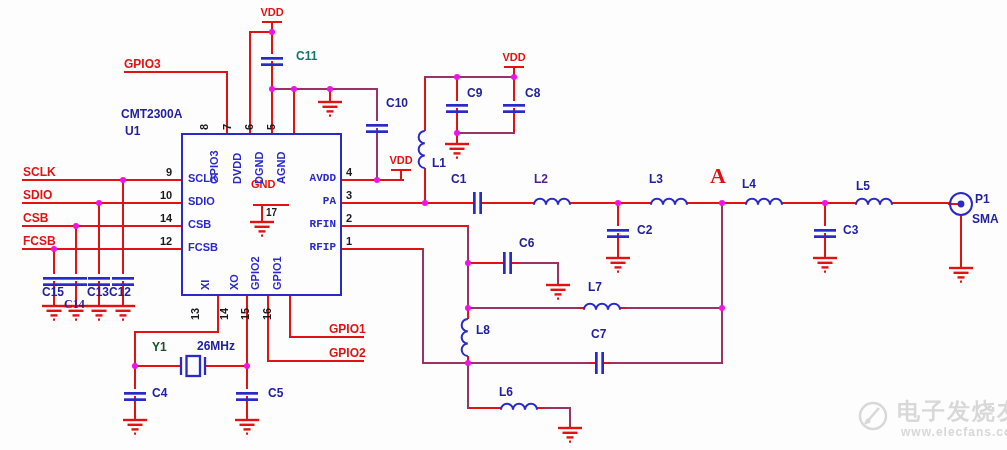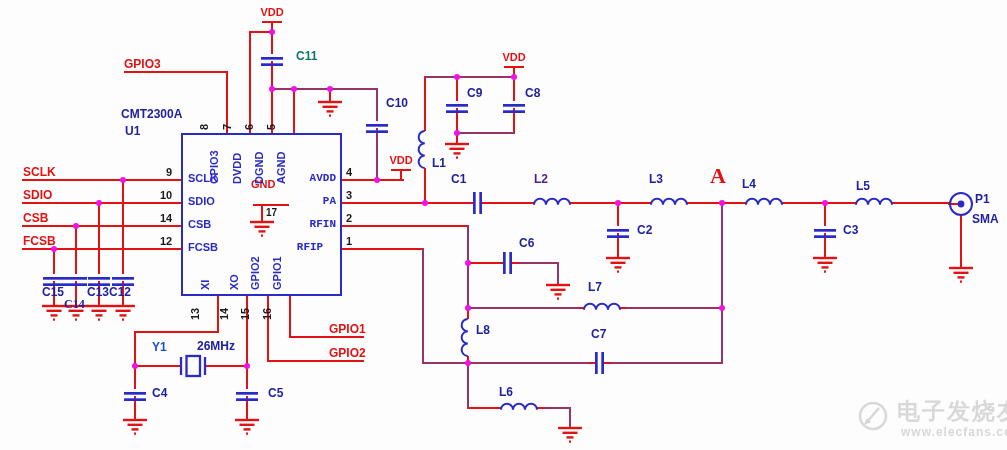--- a/index.html
+++ b/index.html
@@ -377,21 +377,21 @@
     <div class="lbl ref" style="top: 224px; left: 843px; color: rgb(33, 33, 160);">C3</div>
     <div class="lbl ref" style="top: 237px; left: 519px; color: rgb(33, 33, 160);">C6</div>
     <div class="lbl ref" style="top: 281px; left: 588px; color: rgb(33, 33, 160);">L7</div>
     <div class="lbl ref" style="top: 324px; left: 476px; color: rgb(33, 33, 160);">L8</div>
     <div class="lbl ref" style="top: 328px; left: 591px; color: rgb(33, 33, 160);">C7</div>
     <div class="lbl ref" style="top: 386px; left: 499px; color: rgb(33, 33, 160);">L6</div>
     <div class="lbl ref" style="top: 286px; left: 42px; color: rgb(33, 33, 160);">C15</div>
     <div class="lbl ref" style="top: 298px; left: 64px; color: rgb(33, 33, 160); font-family: Liberation Serif, serif;">C14</div>
     <div class="lbl ref" style="top: 286px; left: 87px; color: rgb(33, 33, 160);">C13</div>
     <div class="lbl ref" style="top: 286px; left: 109px; color: rgb(33, 33, 160);">C12</div>
-    <div class="lbl ref" style="top: 341px; left: 152px; color: #1d4ed8;">Y1</div>
+    <div class="lbl ref" style="top: 341px; left: 152px; color: #14532d;">Y1</div>
     <div class="lbl ref" style="top: 340px; left: 197px; color: rgb(33, 33, 160);">26MHz</div>
     <div class="lbl ref" style="top: 387px; left: 152px; color: rgb(33, 33, 160);">C4</div>
     <div class="lbl ref" style="top: 387px; left: 268px; color: rgb(33, 33, 160);">C5</div>
     <div class="lbl ref" style="top: 193px; left: 975px; color: rgb(33, 33, 160);">P1</div>
     <div class="lbl ref" style="top: 213px; left: 972px; color: rgb(33, 33, 160);">SMA</div>
     <div class="lbl num" style="top: 166px; left: 166px; color: rgb(26, 26, 26);">9</div>
     <div class="lbl num" style="top: 189px; left: 160px; color: rgb(26, 26, 26);">10</div>
     <div class="lbl num" style="top: 212px; left: 160px; color: rgb(26, 26, 26);">14</div>
     <div class="lbl num" style="top: 235px; left: 160px; color: rgb(26, 26, 26);">12</div>
     <div class="lbl num" style="top: 166px; left: 346px; color: rgb(26, 26, 26);">4</div>
@@ -406,21 +406,21 @@
     <div class="lbl num rot" style="top: 307px; left: 231px; color: rgb(26, 26, 26);">14</div>
     <div class="lbl num rot" style="top: 307px; left: 252px; color: rgb(26, 26, 26);">15</div>
     <div class="lbl num rot" style="top: 307px; left: 274px; color: rgb(26, 26, 26);">16</div>
     <div class="lbl icn" style="top: 172px; left: 188px; color: rgb(42, 42, 200);">SCLK</div>
     <div class="lbl icn" style="top: 195px; left: 188px; color: rgb(42, 42, 200);">SDIO</div>
     <div class="lbl icn" style="top: 218px; left: 188px; color: rgb(42, 42, 200);">CSB</div>
     <div class="lbl icn" style="top: 241px; left: 188px; color: rgb(42, 42, 200);">FCSB</div>
     <div class="lbl icn ra" style="top: 172px; left: 284px; color: rgb(42, 42, 200);">AVDD</div>
     <div class="lbl icn ra" style="top: 195px; left: 284px; color: rgb(42, 42, 200);">PA</div>
     <div class="lbl icn ra" style="top: 218px; left: 284px; color: rgb(42, 42, 200);">RFIN</div>
-    <div class="lbl icn ra" style="top: 241px; left: 284px; color: rgb(42, 42, 200); text-align: center;">RFIP</div>
+    <div class="lbl icn ra" style="top: 241px; left: 284px; color: rgb(42, 42, 200);">RFIP</div>
     <div class="lbl icn rot" style="top: 171px; left: 221px; color: rgb(42, 42, 200);">GPIO3</div>
     <div class="lbl icn rot" style="top: 171px; left: 244px; color: rgb(42, 42, 200);">DVDD</div>
     <div class="lbl icn rot" style="top: 171px; left: 266px; color: rgb(42, 42, 200);">DGND</div>
     <div class="lbl icn rot" style="top: 171px; left: 288px; color: rgb(42, 42, 200);">AGND</div>
     <div class="lbl icn rot" style="top: 277px; left: 212px; color: rgb(42, 42, 200);">XI</div>
     <div class="lbl icn rot" style="top: 277px; left: 241px; color: rgb(42, 42, 200);">XO</div>
     <div class="lbl icn rot" style="top: 277px; left: 262px; color: rgb(42, 42, 200);">GPIO2</div>
     <div class="lbl icn rot" style="top: 277px; left: 284px; color: rgb(42, 42, 200);">GPIO1</div>
     <div class="sym" style="left: 855px; top: 398px;"><svg width="36" height="36" viewBox="0 0 36 36">
         <g stroke="#d8d8d8" stroke-width="2.5" fill="none">

